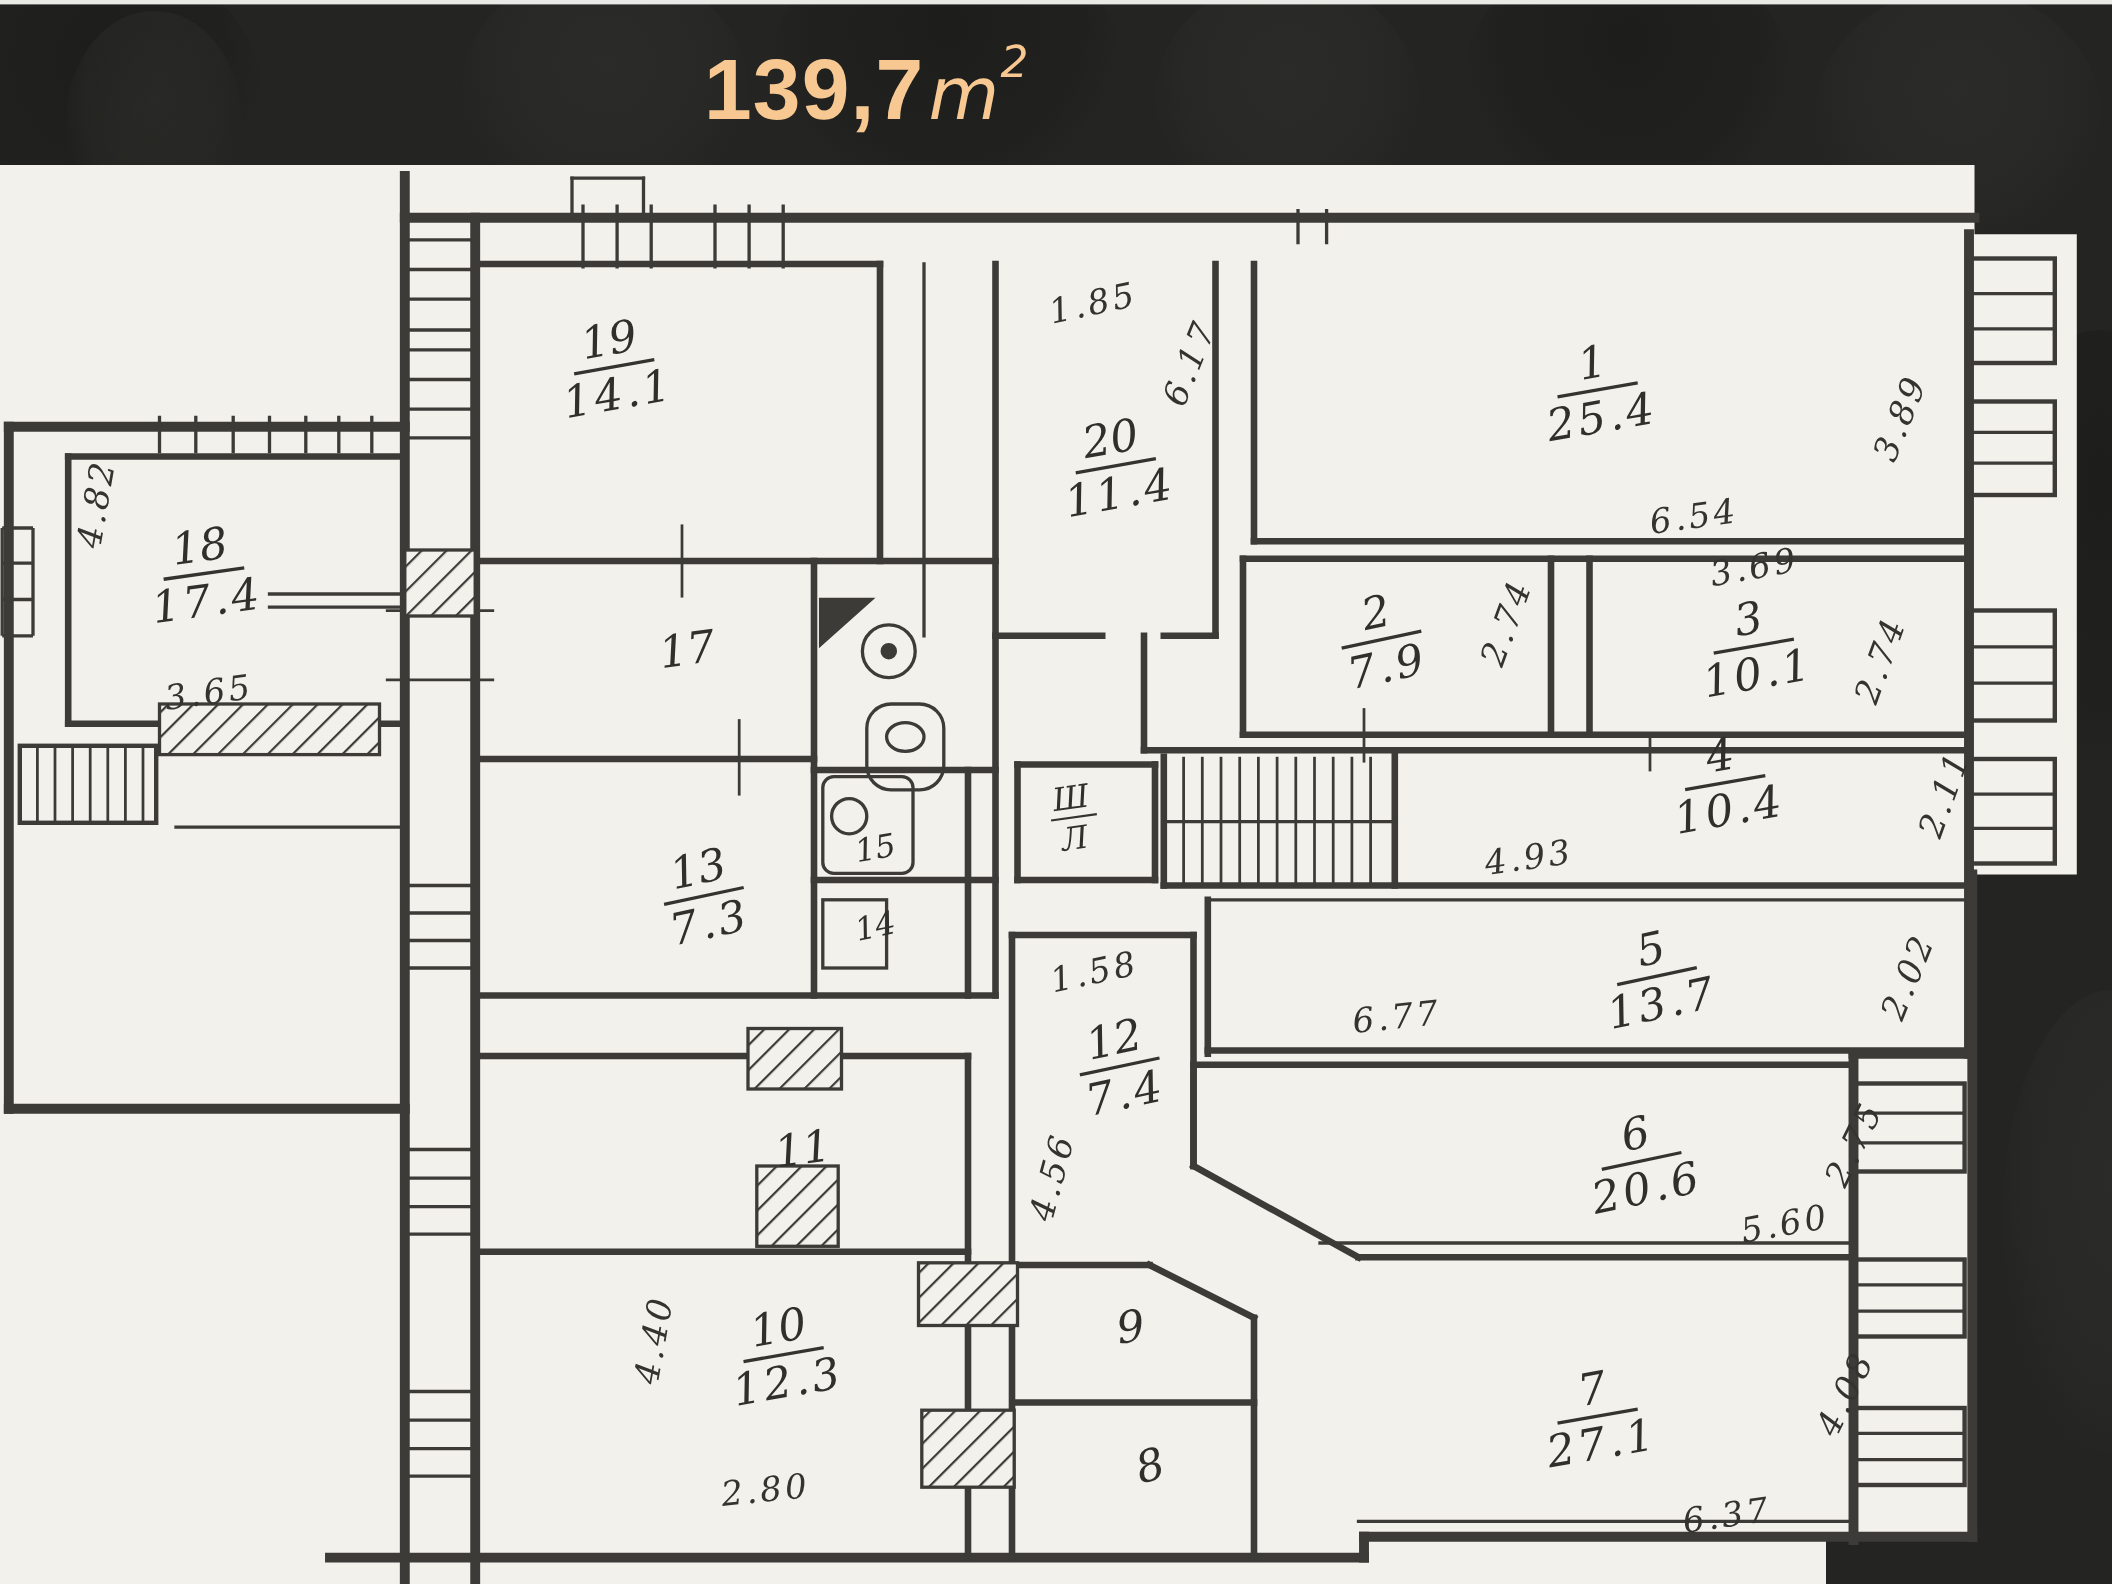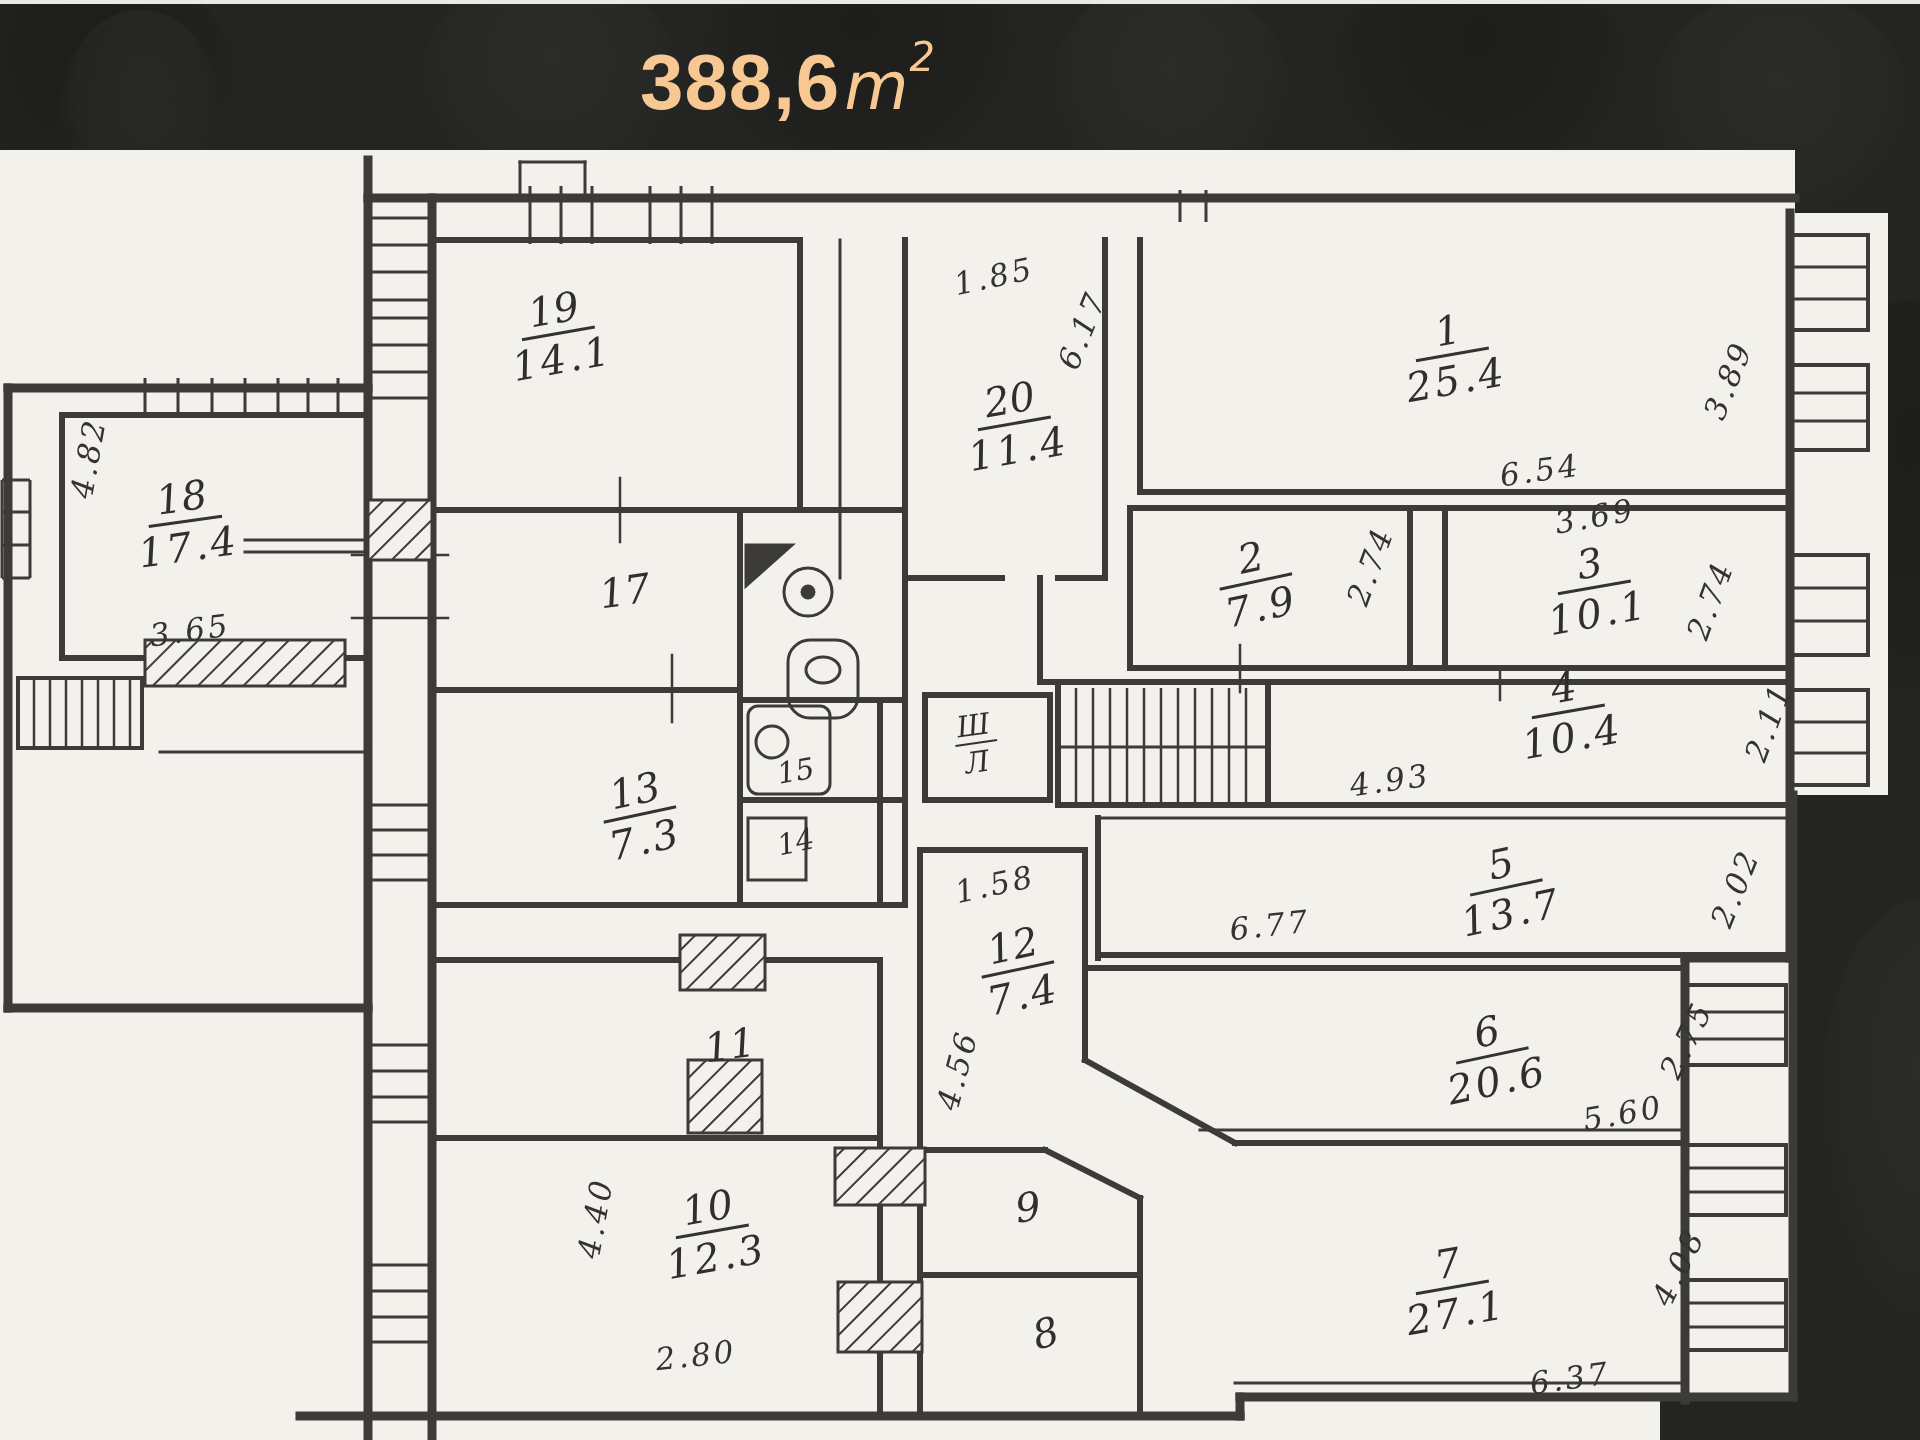--- a/index.html
+++ b/index.html
@@ -42,21 +42,21 @@
     <div class="orn dk" style="left:700px;top:-60px;width:320px;height:240px;"></div>
     <div class="orn lt" style="left:1050px;top:-20px;width:240px;height:220px;"></div>
     <div class="orn dk" style="left:1330px;top:-50px;width:300px;height:250px;"></div>
     <div class="orn lt" style="left:1650px;top:-10px;width:260px;height:230px;"></div>
     <div class="orn dk" style="left:1800px;top:300px;width:220px;height:400px;"></div>
     <div class="orn lt" style="left:1820px;top:900px;width:200px;height:420px;"></div>
   </div>
   <div id="top-strip"></div>
 
   <div id="title">
-    <span class="val">388,6</span><span class="unit">m</span><span class="sup">2</span>
+    <span class="val">139,7</span><span class="unit">m</span><span class="sup">2</span>
   </div>
 
   <svg id="plan-svg" width="1920" height="1440" viewBox="0 0 1920 1440">
     <defs>
       <pattern id="hatch" width="16" height="16" patternTransform="rotate(45)" patternUnits="userSpaceOnUse">
         <rect width="16" height="16" fill="#f3f1ec"></rect>
         <line x1="0" y1="0" x2="0" y2="16" stroke="#3c3b37" stroke-width="4"></line>
       </pattern>
     </defs>
 

